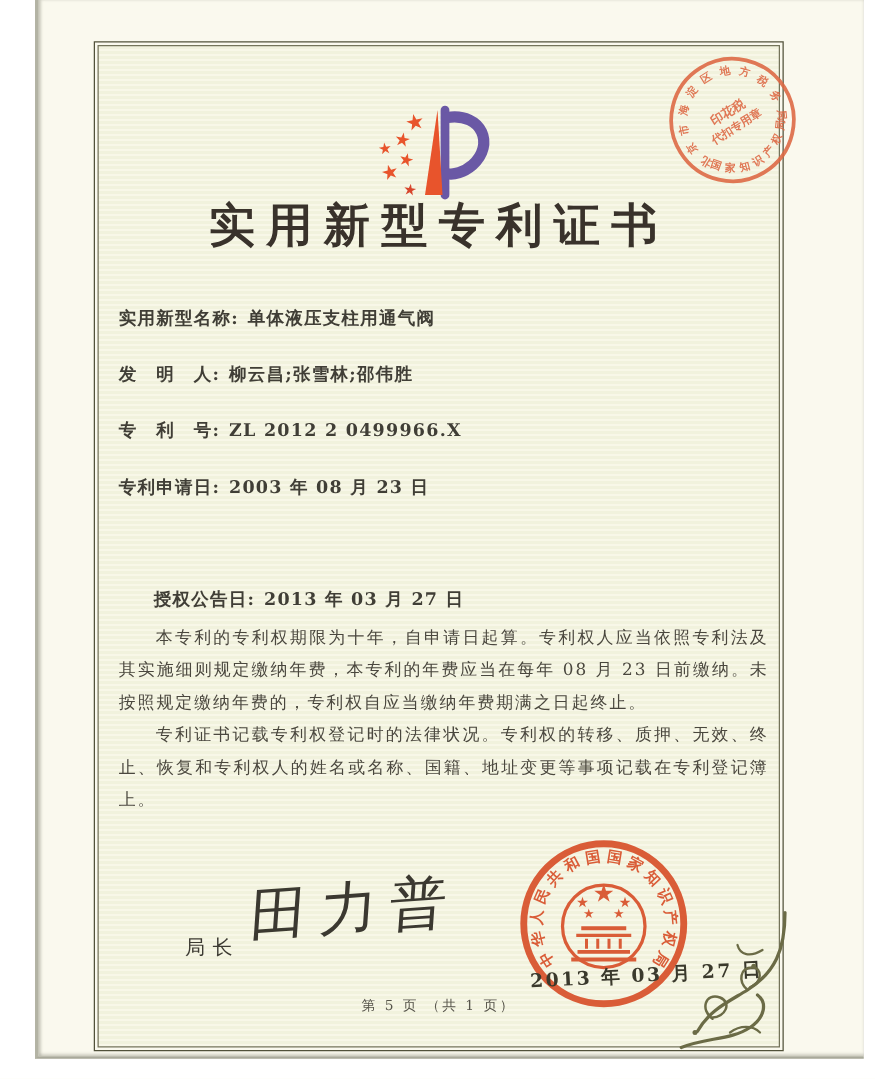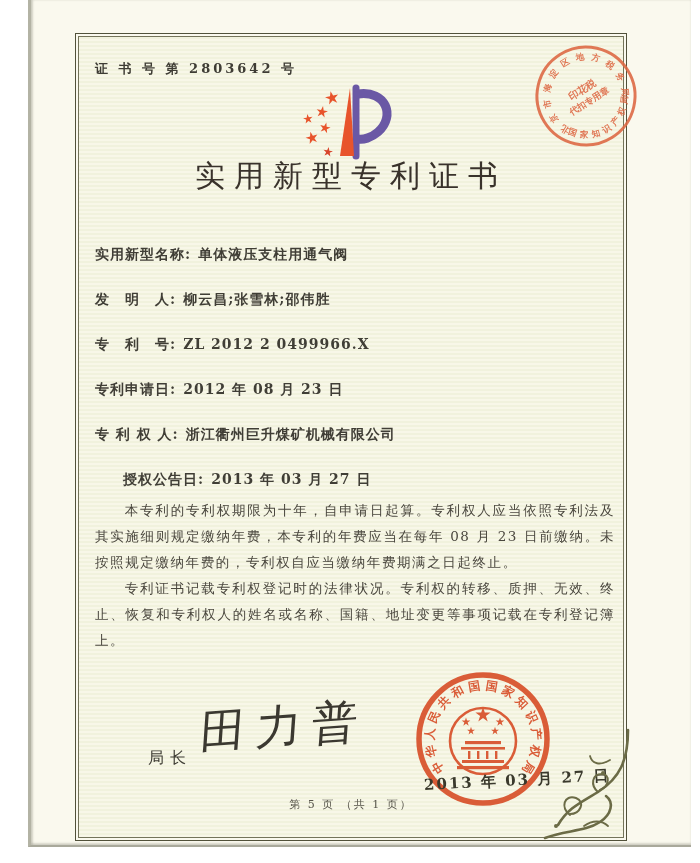--- a/index.html
+++ b/index.html
@@ -27,21 +27,21 @@
     border:1px solid #74745a;
     background:repeating-linear-gradient(180deg,#f1f2dd 0px,#f1f2dd 2px,#f8f7e8 2px,#f8f7e8 4px);
   }
   .abs{position:absolute;}
   .cert-no{
     left:95px;top:60px;font-size:13px;letter-spacing:3px;
     color:#3e3c34;font-weight:600;
   }
   .doc-title{
     left:75px;width:552px;top:156px;text-align:center;
-    font-size:30px;font-weight:400;letter-spacing:9px;color:#39322b;
+    font-size:37px;font-weight:700;letter-spacing:9px;color:#39322b;
   }
   .field{left:95px;font-size:14px;color:#403e36;font-weight:600;letter-spacing:1px;white-space:nowrap;}
   .field .lbl{margin-right:7px;}
   .f0{top:246px;} .f1{top:291px;} .f2{top:336px;}
   .f3{top:381px;} .f4{top:426px;} .f5{top:471px;margin-left:28px;}
   .body-text{
     left:95px;top:497px;width:520px;
     font-size:13.5px;line-height:26px;letter-spacing:1.6px;
     color:#4a473e;text-align:justify;
   }
@@ -76,21 +76,20 @@
 <body>
 
 <div class="scan">
 
   <div class="paper"></div>
 
   <div class="frame">
     <div class="frame-inner"></div>
   </div>
 
-  <div class="abs cert-no">证 书 号 第 2803642 号</div>
 
   <svg class="abs logo-svg" width="124" height="80" viewBox="0 0 124 80">
     <defs>
       <path id="star" d="M0,-1 L.225,-.309 L.951,-.309 L.363,.118 L.588,.809 L0,.382 L-.588,.809 L-.363,.118 L-.951,-.309 L-.225,-.309 Z"></path>
     </defs>
 
     <path d="M68,6 L68,74" stroke="#6a58a5" stroke-width="7" fill="none" stroke-linecap="round"></path>
     <path d="M70,12 C98,8 108,34 90,50 C83,56 75,58 70,57" stroke="#6a58a5" stroke-width="9" fill="none" stroke-linecap="round"></path>
 
     <polygon points="62,6 52,74 66,74" fill="#e8542c"></polygon>
@@ -110,24 +109,21 @@
   <div class="abs field f0">
     <span class="lbl">实用新型名称:</span><span>单体液压支柱用通气阀</span>
   </div>
   <div class="abs field f1">
     <span class="lbl">发　明　人:</span><span>柳云昌;张雪林;邵伟胜</span>
   </div>
   <div class="abs field f2">
     <span class="lbl">专　利　号:</span><span>ZL 2012 2 0499966.X</span>
   </div>
   <div class="abs field f3">
-    <span class="lbl">专利申请日:</span><span>2012 年 08 月 23 日</span>
-  </div>
-  <div class="abs field f4">
-    <span class="lbl">专 利 权 人:</span><span>浙江衢州巨升煤矿机械有限公司</span>
+    <span class="lbl">专利申请日:</span><span>2003 年 08 月 23 日</span>
   </div>
   <div class="abs field f5">
     <span class="lbl">授权公告日:</span><span>2013 年 03 月 27 日</span>
   </div>
 
   <div class="abs body-text">
     <p>本专利的专利权期限为十年，自申请日起算。专利权人应当依照专利法及其实施细则规定缴纳年费，本专利的年费应当在每年 08 月 23 日前缴纳。未按照规定缴纳年费的，专利权自应当缴纳年费期满之日起终止。</p>
     <p>专利证书记载专利权登记时的法律状况。专利权的转移、质押、无效、终止、恢复和专利权人的姓名或名称、国籍、地址变更等事项记载在专利登记簿上。</p>
   </div>
 

